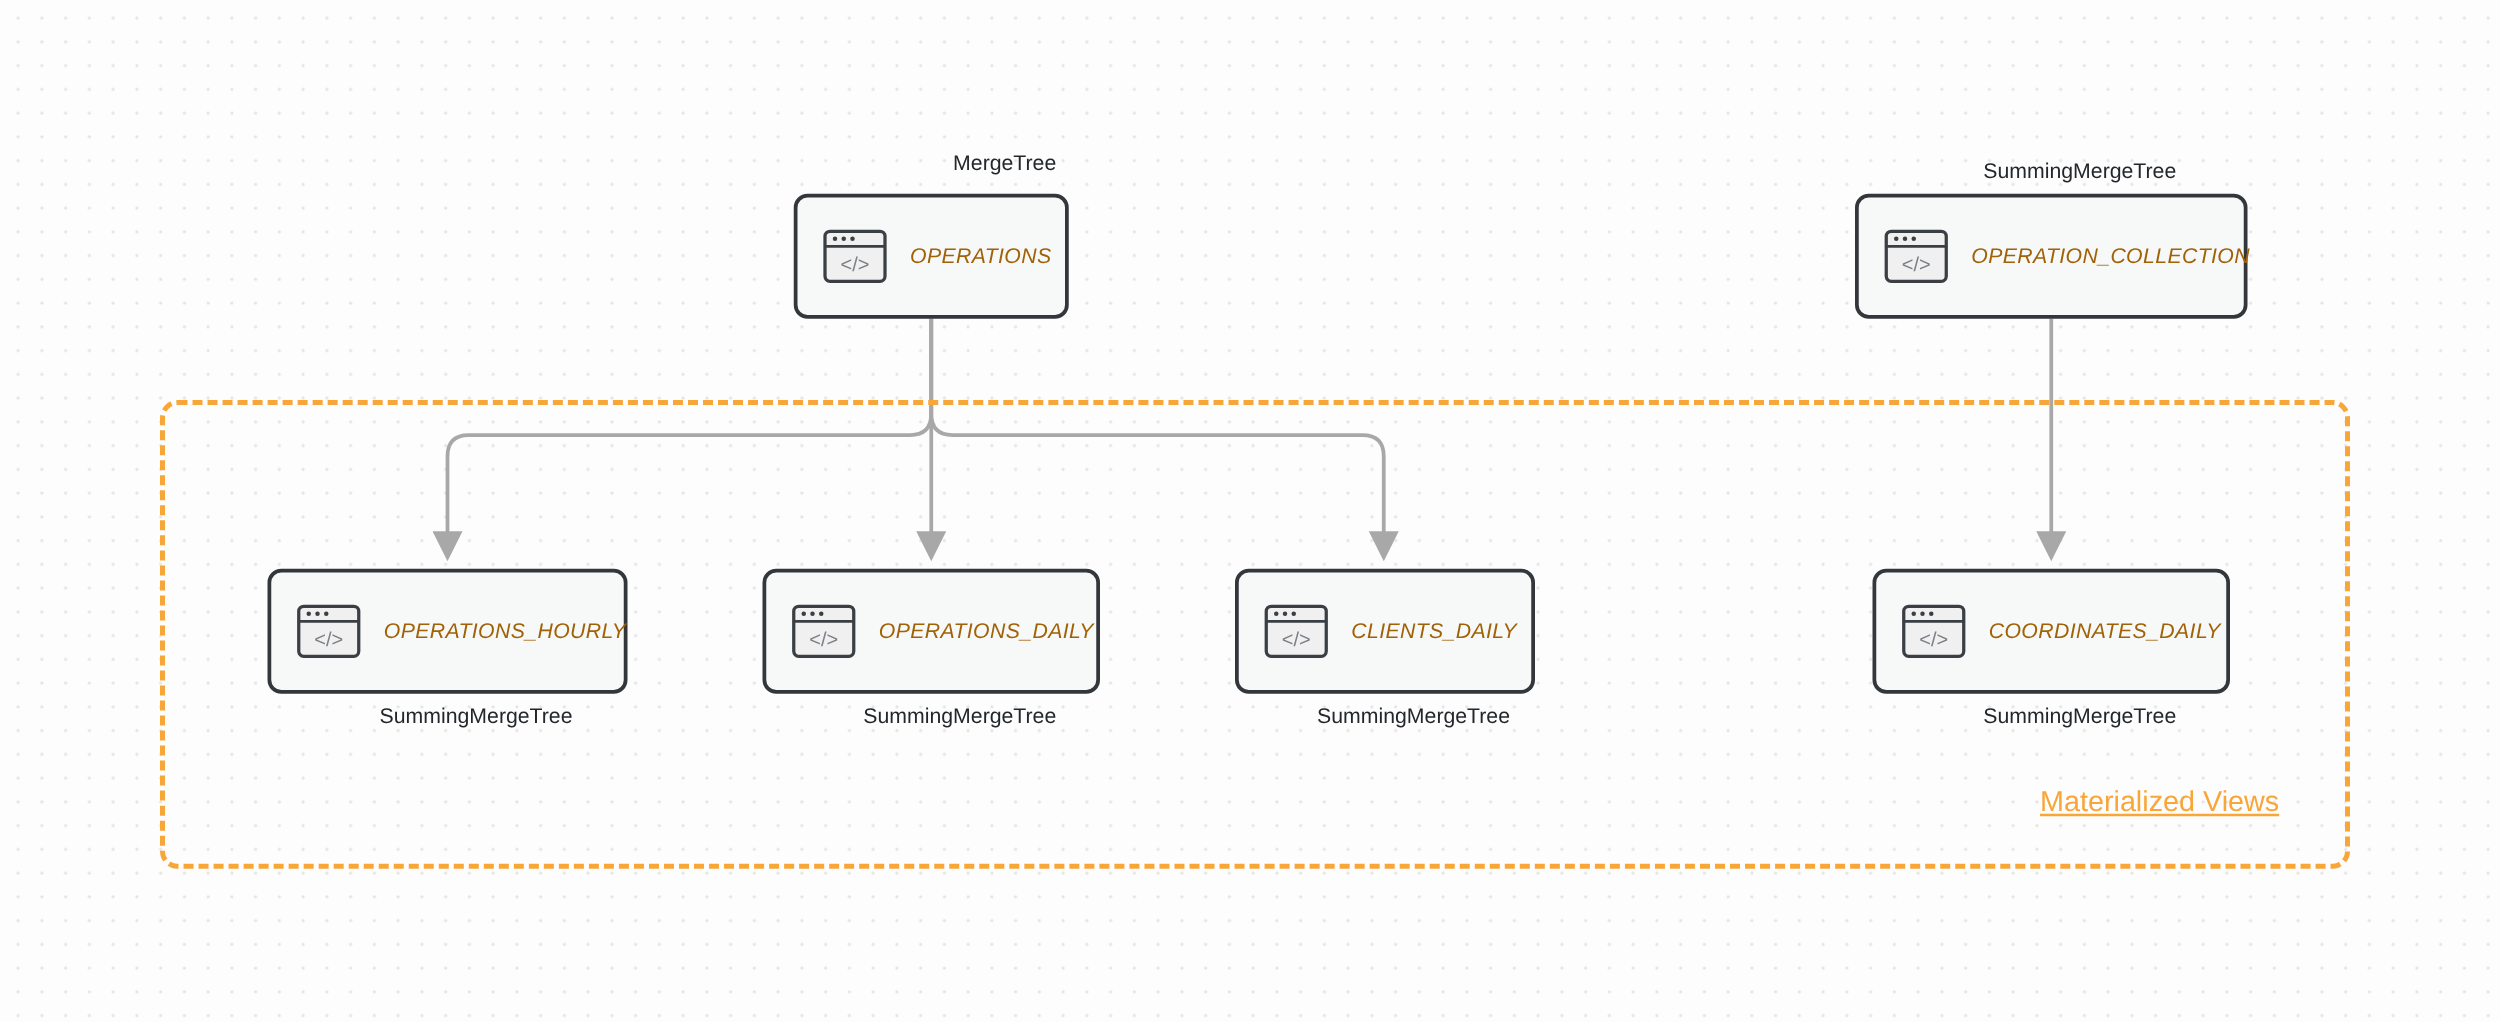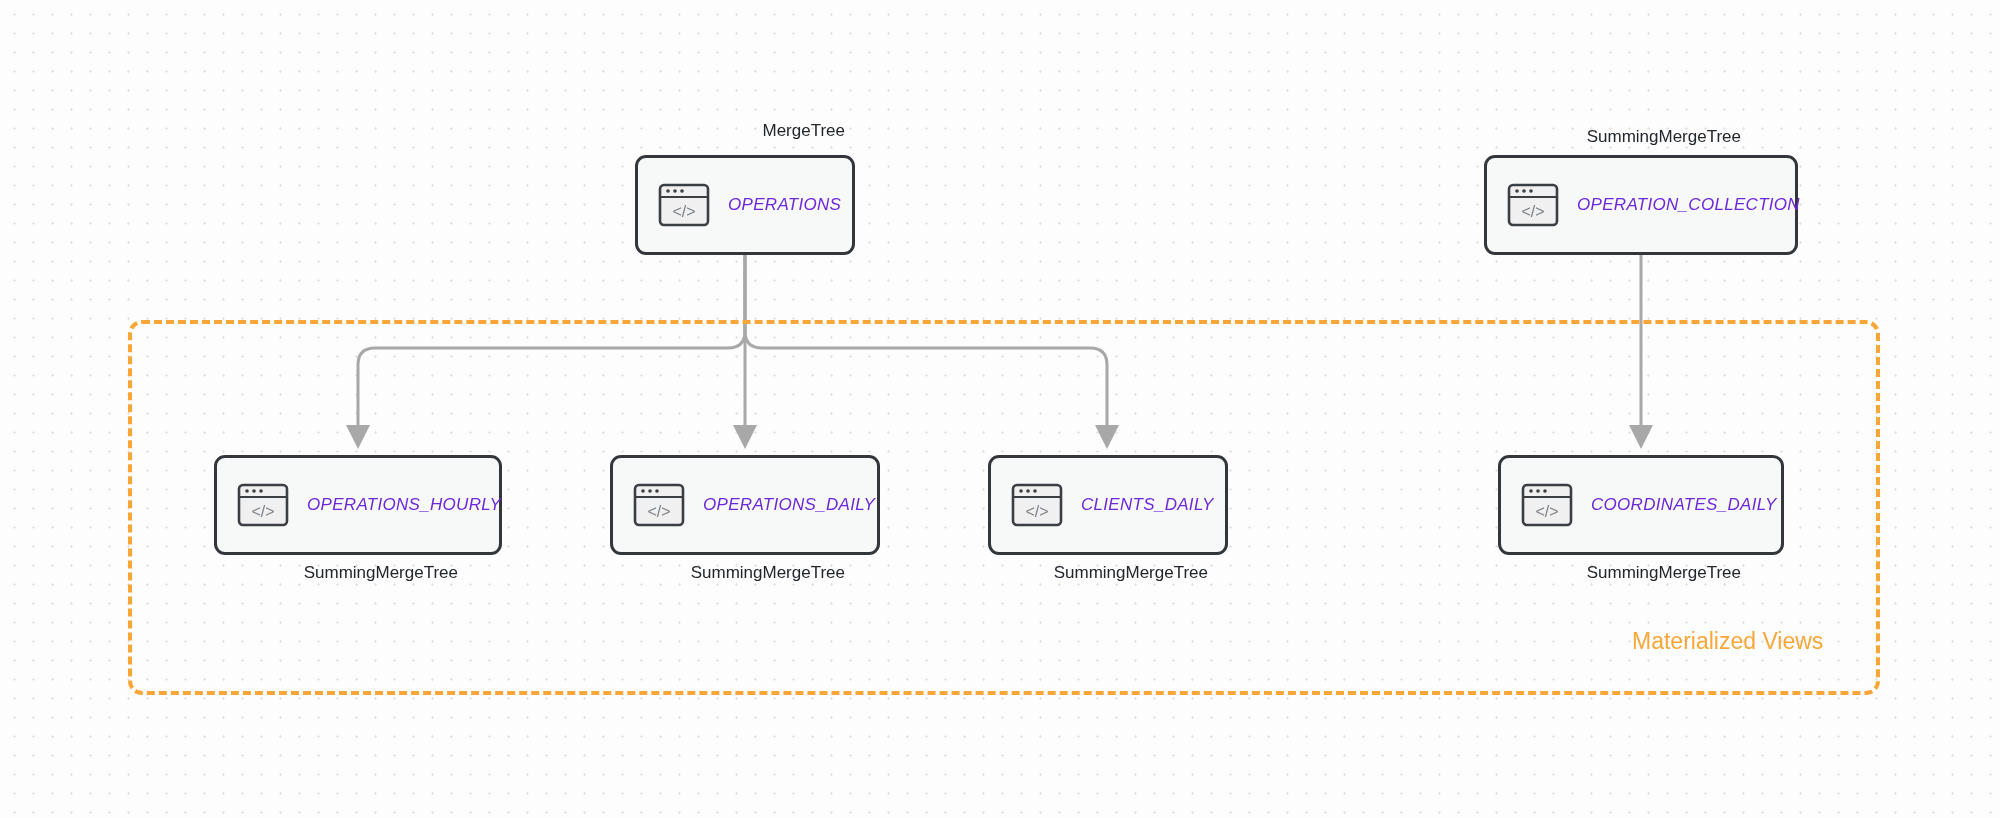--- a/index.html
+++ b/index.html
@@ -64,21 +64,21 @@
   .node-icon {
     flex: 0 0 auto;
     margin-left: 20px;
     width: 52px;
     height: 44px;
   }
   .node-label {
     font-family: "Liberation Sans", sans-serif;
     font-style: italic;
     font-size: 17px;
-    color: #6d28d9;
+    color: #a16207;
     letter-spacing: 0.3px;
     margin-left: 18px;
     white-space: nowrap;
   }
 
   
   .engine-caption {
     position: absolute;
     font-family: "Liberation Sans", sans-serif;
     font-size: 17px;
@@ -103,21 +103,21 @@
     <path d="M 745 255 L 745 331 Q 745 348 728 348 L 375 348 Q 358 348 358 365 L 358 437" fill="none" stroke="#a8a8a8" stroke-width="3" marker-end="url(#arrowGray)"></path>
 
     <path d="M 745 255 L 745 437" fill="none" stroke="#a8a8a8" stroke-width="3" marker-end="url(#arrowGray)"></path>
 
     <path d="M 745 255 L 745 331 Q 745 348 762 348 L 1090 348 Q 1107 348 1107 365 L 1107 437" fill="none" stroke="#a8a8a8" stroke-width="3" marker-end="url(#arrowGray)"></path>
 
     <path d="M 1641 255 L 1641 437" fill="none" stroke="#a8a8a8" stroke-width="3" marker-end="url(#arrowGray)"></path>
   </svg>
 
   <div class="mv-group" style="left:128px; top:320px; width:1752px; height:375px;"></div>
-  <div class="mv-group-label" style="left:1632px; top:628px;">Materialized Views</div>
+  <div class="mv-group-label" style="left:1632px; top:628px;text-decoration:underline;">Materialized Views</div>
 
   <div class="engine-caption" style="left:645px; top:121px; width:200px;">MergeTree</div>
 
   <div class="node" style="left:635px; top:155px; width:220px; height:100px;">
     <span class="node-icon">
       <svg viewBox="0 0 52 44" width="52" height="44" xmlns="http://www.w3.org/2000/svg">
         <rect x="2" y="2" width="48" height="40" rx="4" ry="4" fill="#f0f0f0" stroke="#3a3f44" stroke-width="2.6"></rect>
         <line x1="2" y1="14" x2="50" y2="14" stroke="#3a3f44" stroke-width="2.2"></line>
         <circle cx="10" cy="8" r="1.8" fill="#3a3f44"></circle>
         <circle cx="17" cy="8" r="1.8" fill="#3a3f44"></circle>

